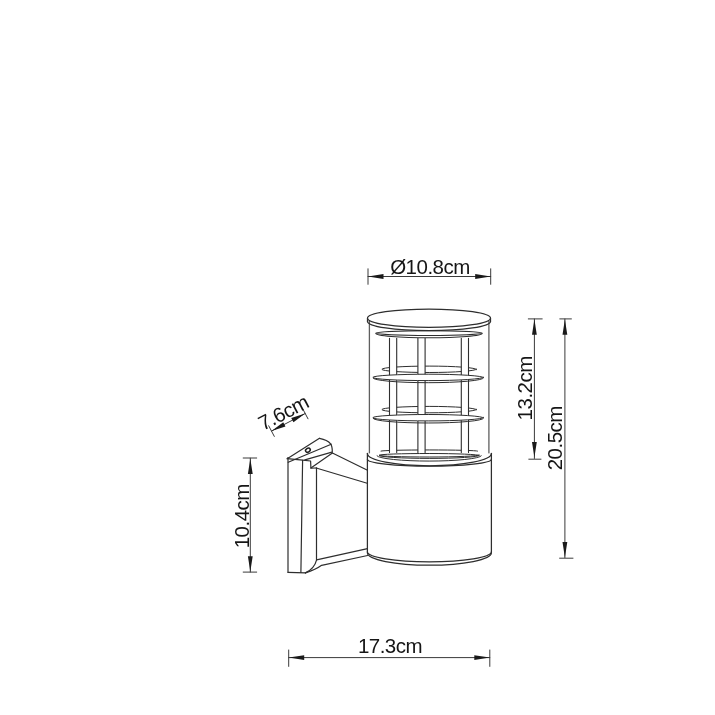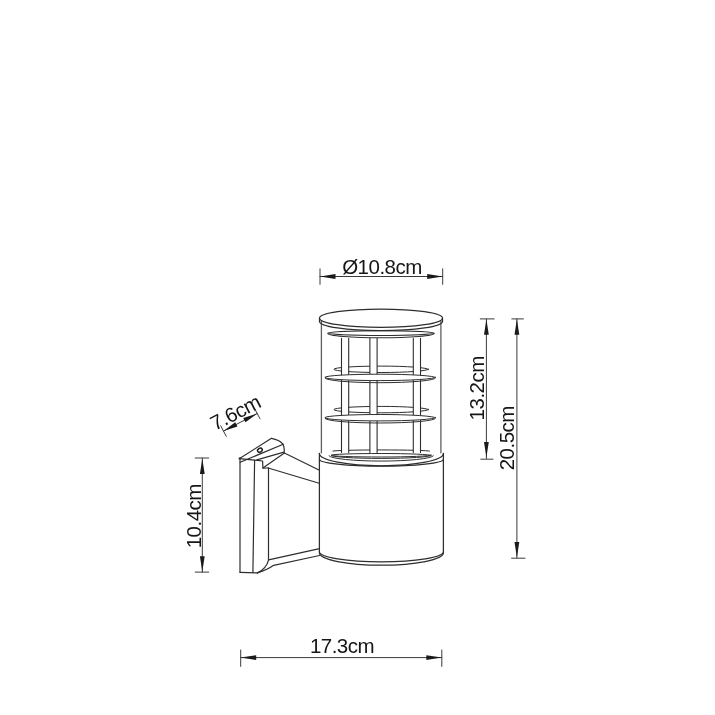--- a/index.html
+++ b/index.html
@@ -1,16 +1,16 @@
 <!DOCTYPE html>
 <html><head>
 <meta charset="utf-8">
 <style>
   html,body{margin:0;padding:0;background:#ffffff;}
-  .wrap{width:590px;height:715px;position:relative;background:#a16207;}
+  .wrap{width:590px;height:715px;position:relative;background:#a16207;margin-left:48px;}
   text{font-family:"Liberation Sans", sans-serif; fill:#161616;}
 </style>
 </head>
 <body>
 <div class="wrap">
 <svg width="715" height="715" viewBox="0 0 715 715">
   <rect x="0" y="0" width="715" height="715" fill="#ffffff"></rect>
   <g stroke-linecap="round" stroke-linejoin="round">
 
   <path d="M321.4,321.5 V453.5" fill="none" stroke="#5f5f5f" stroke-width="1.3"></path>

